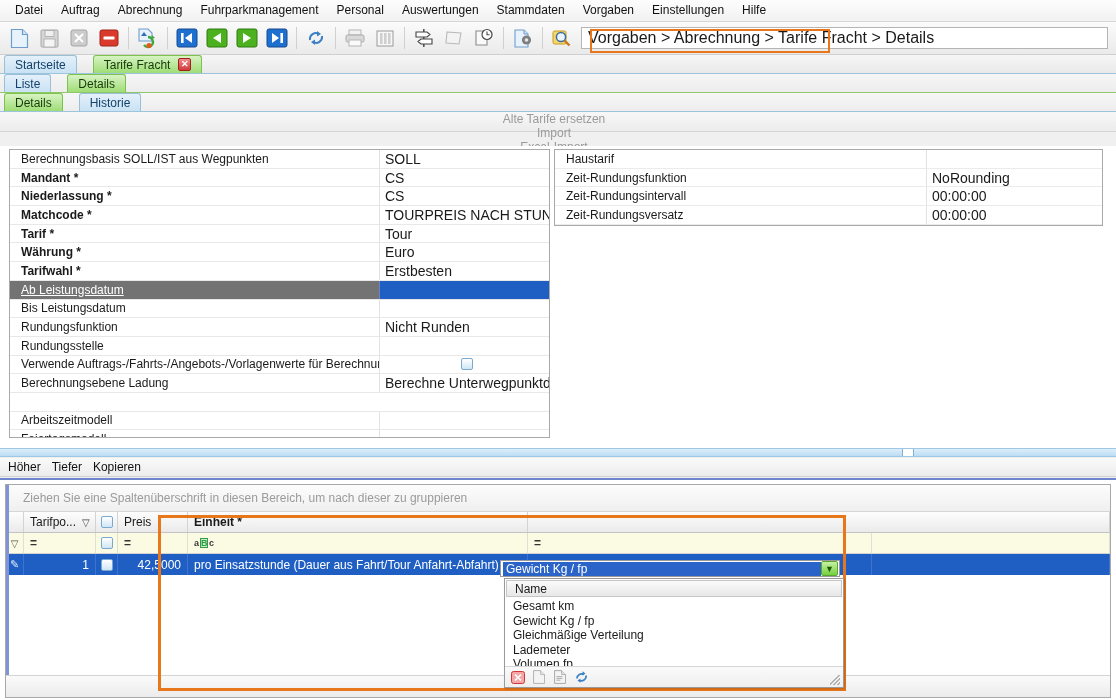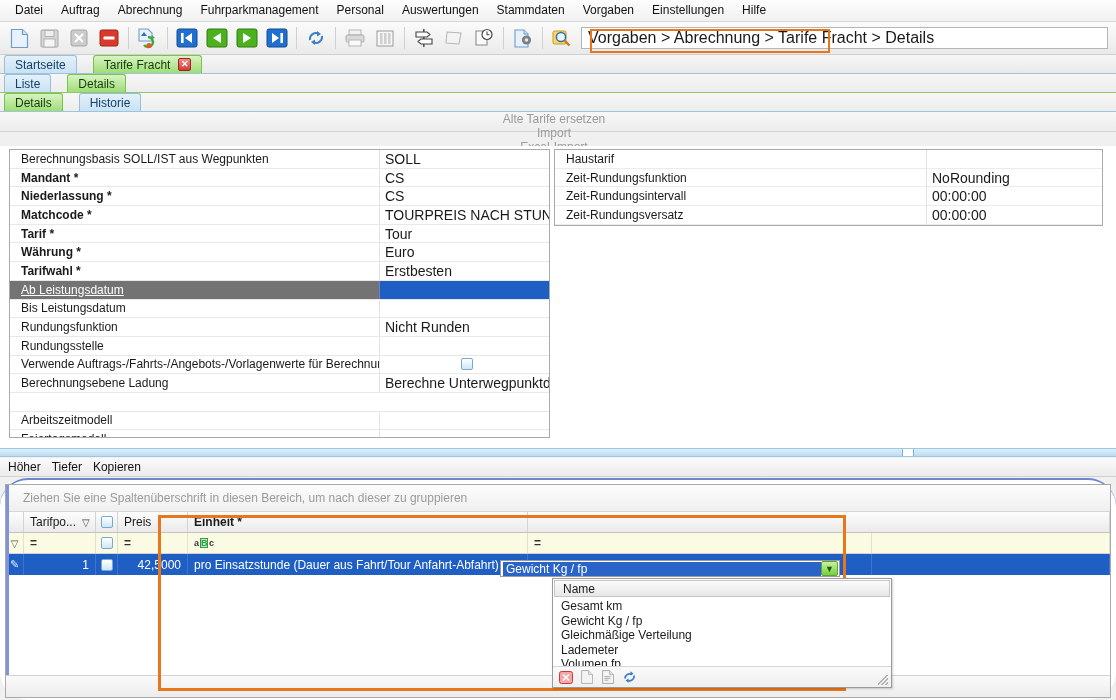--- a/index.html
+++ b/index.html
@@ -230,21 +230,20 @@
     color: #111; margin-right: 11px; font-size: 12px;
   }
 
   
   .gridwrap {
     position: absolute;
     left: 0; top: 478px;
     width: 1116px; height: 222px;
     background: #fff;
     border-top: 2px solid #6f86cf;
-    border-radius: 28px;
   }
   .gridouter {
     position: absolute;
     left: 5px; top: 4px;
     width: 1106px; height: 214px;
     border: 1px solid #a9a9a9;
     background: #fff;
     overflow: hidden;
   }
   .groupbar {
@@ -378,21 +377,21 @@
   }
 
   .dropdown {
     position: absolute;
     left: 504px; top: 578px;
     width: 340px; height: 110px;
     background: #fff;
     border: 1px solid #9a9a9a;
     box-shadow: 1px 1px 2px rgba(0,0,0,0.18);
     z-index: 50;
-    display: flex; flex-direction: column; margin-left: 48px;
+    display: flex; flex-direction: column;
   }
   .dropdown .dd-head {
     height: 17px;
     background: linear-gradient(#fbfbfb,#e7e7e7);
     border-bottom: 1px solid #c6c6c6;
     display: flex; align-items: center;
     padding-left: 8px;
     font-size: 12px; color: #1a1a1a;
     margin: 1px 1px 0 1px;
     border: 1px solid #c6c6c6;

